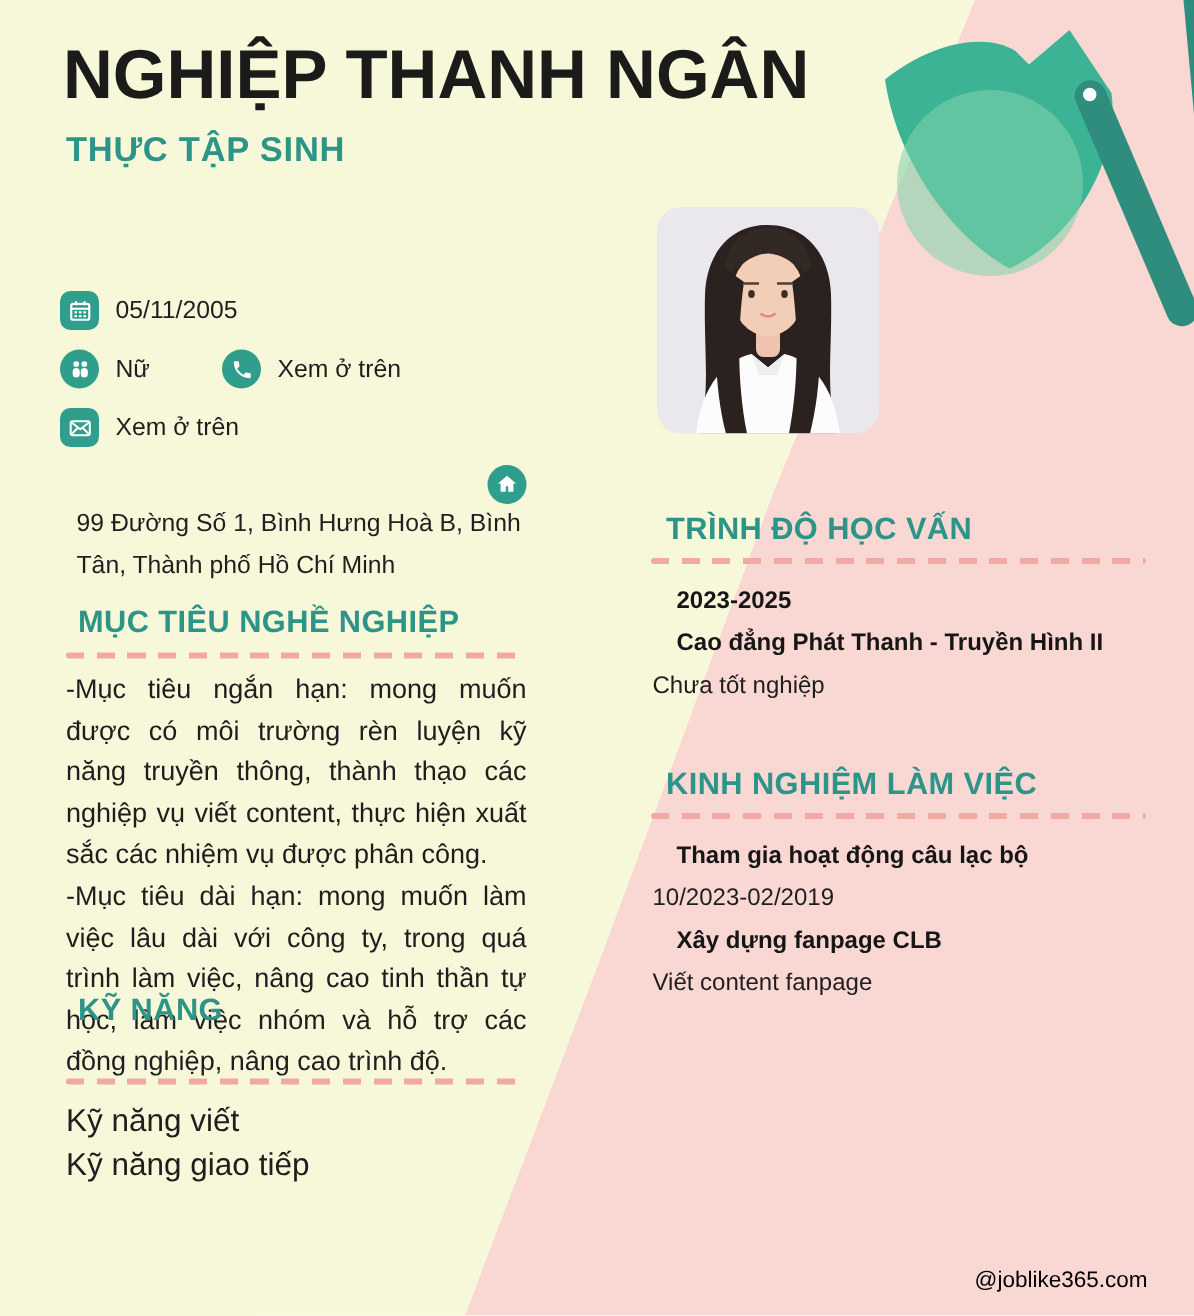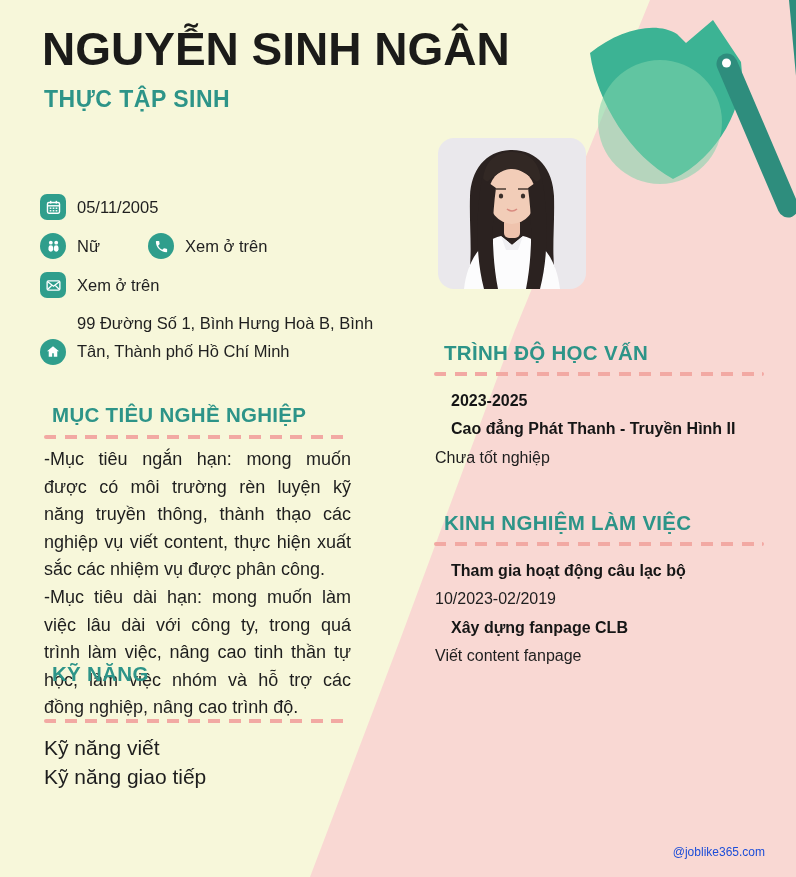--- a/index.html
+++ b/index.html
@@ -39,37 +39,37 @@
 
   .skill-list div{font-size:21px;line-height:28.5px;color:#1e1e1e;}
 
   .rline{font-size:16px;line-height:28.3px;color:#1e1e1e;white-space:nowrap;}
   .rline.b{font-weight:700;color:#161616;margin-left:16px;}
 
   .photo{left:438px;top:138px;width:148px;height:151px;border-radius:16px;overflow:hidden;}
   .photo svg{display:block;}
 
   .decor{right:0;top:0;width:236px;height:230px;}
-  .footer{right:31px;top:845px;font-size:12px;color:#1d4ed8;margin-left:34px;}
+  .footer{right:31px;top:845px;font-size:15px;color:#000000;margin-left:34px;}
 </style>
 </head>
 <body>
 
 <div class="page">
   <div class="bg-pink"></div>
 
   <svg class="abs decor" viewBox="0 0 236 230" aria-hidden="true">
     <path d="M30,53 C60,29 96,21 117,34 L126,43 L153,20 L181,62 C187,104 158,158 113,179 C71,156 37,103 30,53 Z" fill="#3CB394"></path>
     <circle cx="100" cy="122" r="62" fill="#7FD3AC" fill-opacity="0.55"></circle>
     <line x1="167" y1="64" x2="228" y2="207" stroke="#2E8D7D" stroke-width="21" stroke-linecap="round"></line>
     <circle cx="166.5" cy="63" r="4.5" fill="#ffffff"></circle>
     <polygon points="229,0 236,0 236,76" fill="#2E8D7D"></polygon>
   </svg>
 
-  <div class="abs name">NGUYỄN SINH NGÂN</div>
+  <div class="abs name">NGHIỆP THANH NGÂN</div>
   <div class="abs subtitle">THỰC TẬP SINH</div>
 
   <div class="abs photo">
     <svg viewBox="0 0 148 151" width="148" height="151">
       <rect width="148" height="151" fill="#EAE8EC"></rect>
       <path d="M74,12 C48,12 33,32 32,58 C31,96 36,122 28,151 L120,151 C112,122 117,96 116,58 C115,32 100,12 74,12 Z" fill="#2B2220"></path>
       <rect x="66" y="80" width="16" height="20" rx="5" fill="#EFC3AD"></rect>
       <ellipse cx="74" cy="58" rx="24" ry="28" fill="#F2CDB8"></ellipse>
       <path d="M74,14 C52,14 44,31 45,48 C56,37 66,31 74,31 C82,31 92,37 103,48 C104,31 96,14 74,14 Z" fill="#322824"></path>
       <ellipse cx="63" cy="58" rx="2.2" ry="2.6" fill="#3A2F2A"></ellipse>
@@ -130,21 +130,21 @@
       <svg width="17" height="17" viewBox="0 0 24 24" fill="none" stroke="#fff" stroke-width="1.9">
         <rect x="3" y="5.5" width="18" height="13" rx="1.8"></rect>
         <polyline points="3.8,6.6 12,13 20.2,6.6"></polyline>
         <line x1="4" y1="17.4" x2="9.6" y2="11.8"></line>
         <line x1="20" y1="17.4" x2="14.4" y2="11.8"></line>
       </svg>
     </span>
     <span class="ctext">Xem ở trên</span>
   </div>
 
-  <div class="abs crow" style="left:40px;top:310px;">
+  <div class="abs crow" style="left:40px;top:310px;flex-direction:column;">
     <span class="cicon round">
       <svg width="16" height="16" viewBox="0 0 24 24" fill="#fff">
         <path d="M12 3.2 L3 11 h2.6 v8.3 h5.2 v-5.6 h2.4 v5.6 h5.2 V11 H21 Z"></path>
       </svg>
     </span>
     <span class="ctext wrap">99 Đường Số 1, Bình Hưng Hoà B, Bình Tân, Thành phố Hồ Chí Minh</span>
   </div>
 
   <div class="abs sec-head" style="left:52px;top:403px;">MỤC TIÊU NGHỀ NGHIỆP</div>
   <div class="abs dash" style="left:44px;top:435px;width:302px;"></div>

